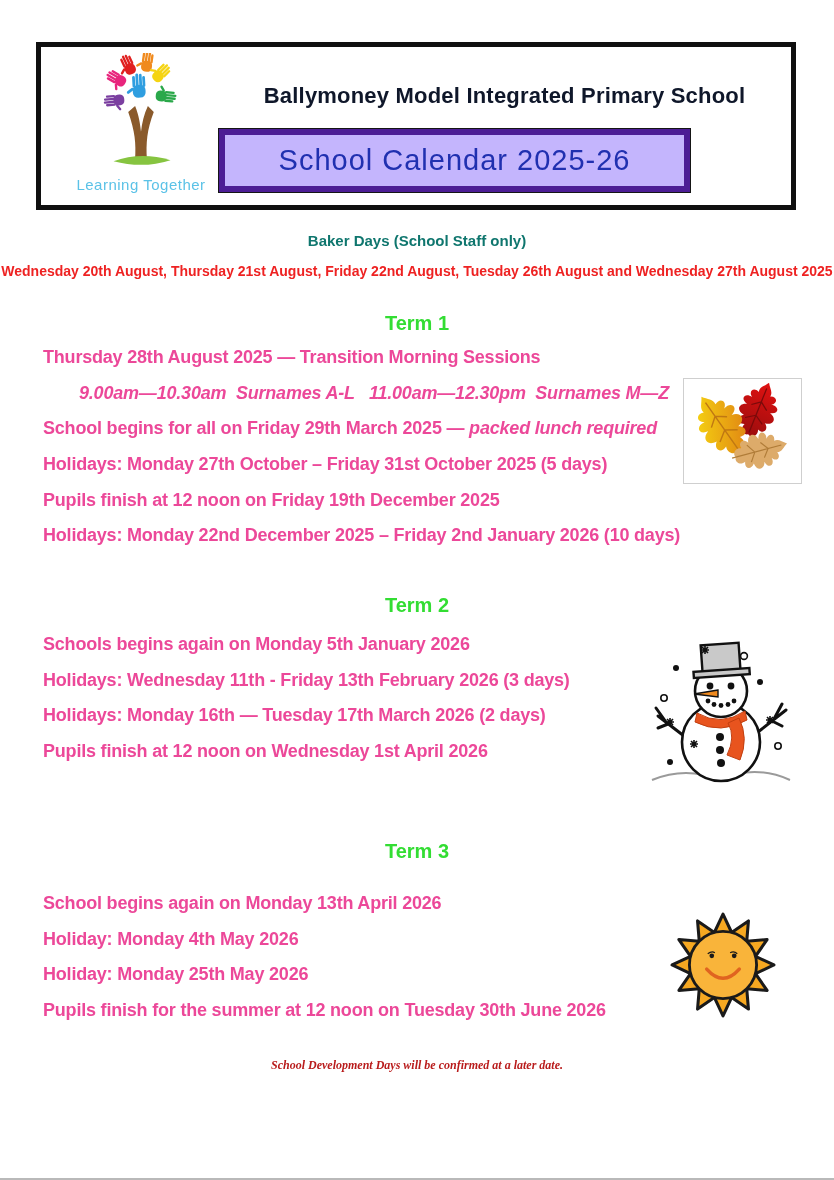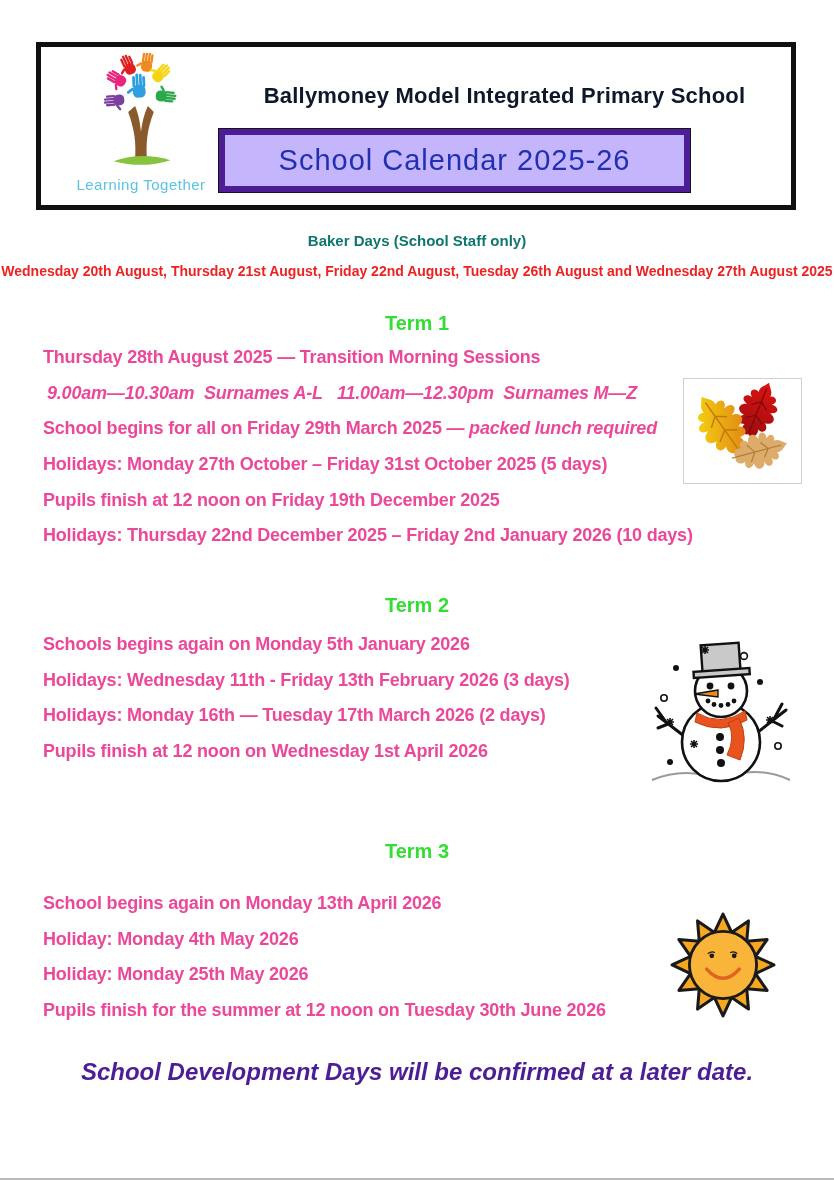--- a/index.html
+++ b/index.html
@@ -24,24 +24,24 @@
                color:#ee2222;font-size:14px;font-weight:bold;white-space:pre-wrap;}
   
   .term-title{position:absolute;left:0;width:100%;text-align:center;
               color:#33dd33;font-size:20px;font-weight:bold;}
   .t1-title{top:312px;} .t2-title{top:594px;} .t3-title{top:840px;}
   .term-lines{position:absolute;left:43px;right:40px;}
   .t1-lines{top:340px;} .t2-lines{top:627px;} .t3-lines{top:886px;}
   .cal-line{height:35.6px;display:flex;align-items:center;color:#ec4899;
             font-size:18px;font-weight:bold;letter-spacing:-0.2px;white-space:pre-wrap;}
   .cal-line .em{font-style:italic;}
-  .italic{font-style:italic;padding-left:4px;}
+  .italic{font-style:italic;padding-left:4px;margin-left:32px;}
   
   .footer-note{position:absolute;top:1058px;left:0;width:100%;text-align:center;
-               color:#4c1d95;font-size:24px;font-style:italic;font-weight:bold;}
+               color:#b91c1c;font-size:12px;font-style:italic;font-weight:bold;font-family:Liberation Serif, serif;}
   .page-bottom-edge{position:absolute;left:0;right:0;bottom:0;height:2px;background:#b9b9b9;}
   
   .illus{position:absolute;}
   .leaves-box{left:683px;top:378px;width:117px;height:104px;border:1px solid #cfcfcf;
               background:#ffffff;}
   .leaves-box svg{width:115px;height:102px;display:block;}
   .snowman-box{left:648px;top:634px;width:146px;height:156px;}
   .snowman-box svg{width:146px;height:156px;display:block;}
   .sun-box{left:660px;top:910px;width:126px;height:112px;}
   .sun-box svg{width:126px;height:112px;display:block;}
@@ -85,21 +85,21 @@
   <div class="baker-heading">Baker Days (School Staff only)</div>
   <div class="baker-dates">Wednesday 20th August, Thursday 21st August, Friday 22nd August, Tuesday 26th August and Wednesday 27th August 2025</div>
 
   <div class="term-title t1-title">Term 1</div>
   <div class="term-lines t1-lines">
     <div class="cal-line">Thursday 28th August 2025 — Transition Morning Sessions</div>
     <div class="cal-line italic">9.00am—10.30am  Surnames A-L   11.00am—12.30pm  Surnames M—Z</div>
     <div class="cal-line"><span>School begins for all on Friday 29th March 2025 — </span><span class="em">packed lunch required</span></div>
     <div class="cal-line">Holidays: Monday 27th October – Friday 31st October 2025 (5 days)</div>
     <div class="cal-line">Pupils finish at 12 noon on Friday 19th December 2025</div>
-    <div class="cal-line">Holidays: Thursday 22nd December 2025 – Friday 2nd January 2026 (10 days)</div>
+    <div class="cal-line">Holidays: Monday 22nd December 2025 – Friday 2nd January 2026 (10 days)</div>
   </div>
 
   <div class="illus leaves-box">
     <svg viewBox="0 0 117 104">
       <defs>
         <path id="oakleaf" d="M0,-32 C3,-27 7,-25 6,-20 C12,-23 16,-17 10,-13 C18,-15 21,-7 12,-5 C20,-3 20,5 11,6 C17,10 14,17 7,14 C10,20 4,25 0,22 C-4,25 -10,20 -7,14 C-14,17 -17,10 -11,6 C-20,5 -20,-3 -12,-5 C-21,-7 -18,-15 -10,-13 C-16,-17 -12,-23 -6,-20 C-7,-25 -3,-27 0,-32 Z"></path>
         <linearGradient id="gy" x1="0" y1="0" x2="1" y2="1">
           <stop offset="0" stop-color="#f9e011"></stop>
             <stop offset="1" stop-color="#dd7a14"></stop>
         </linearGradient>

